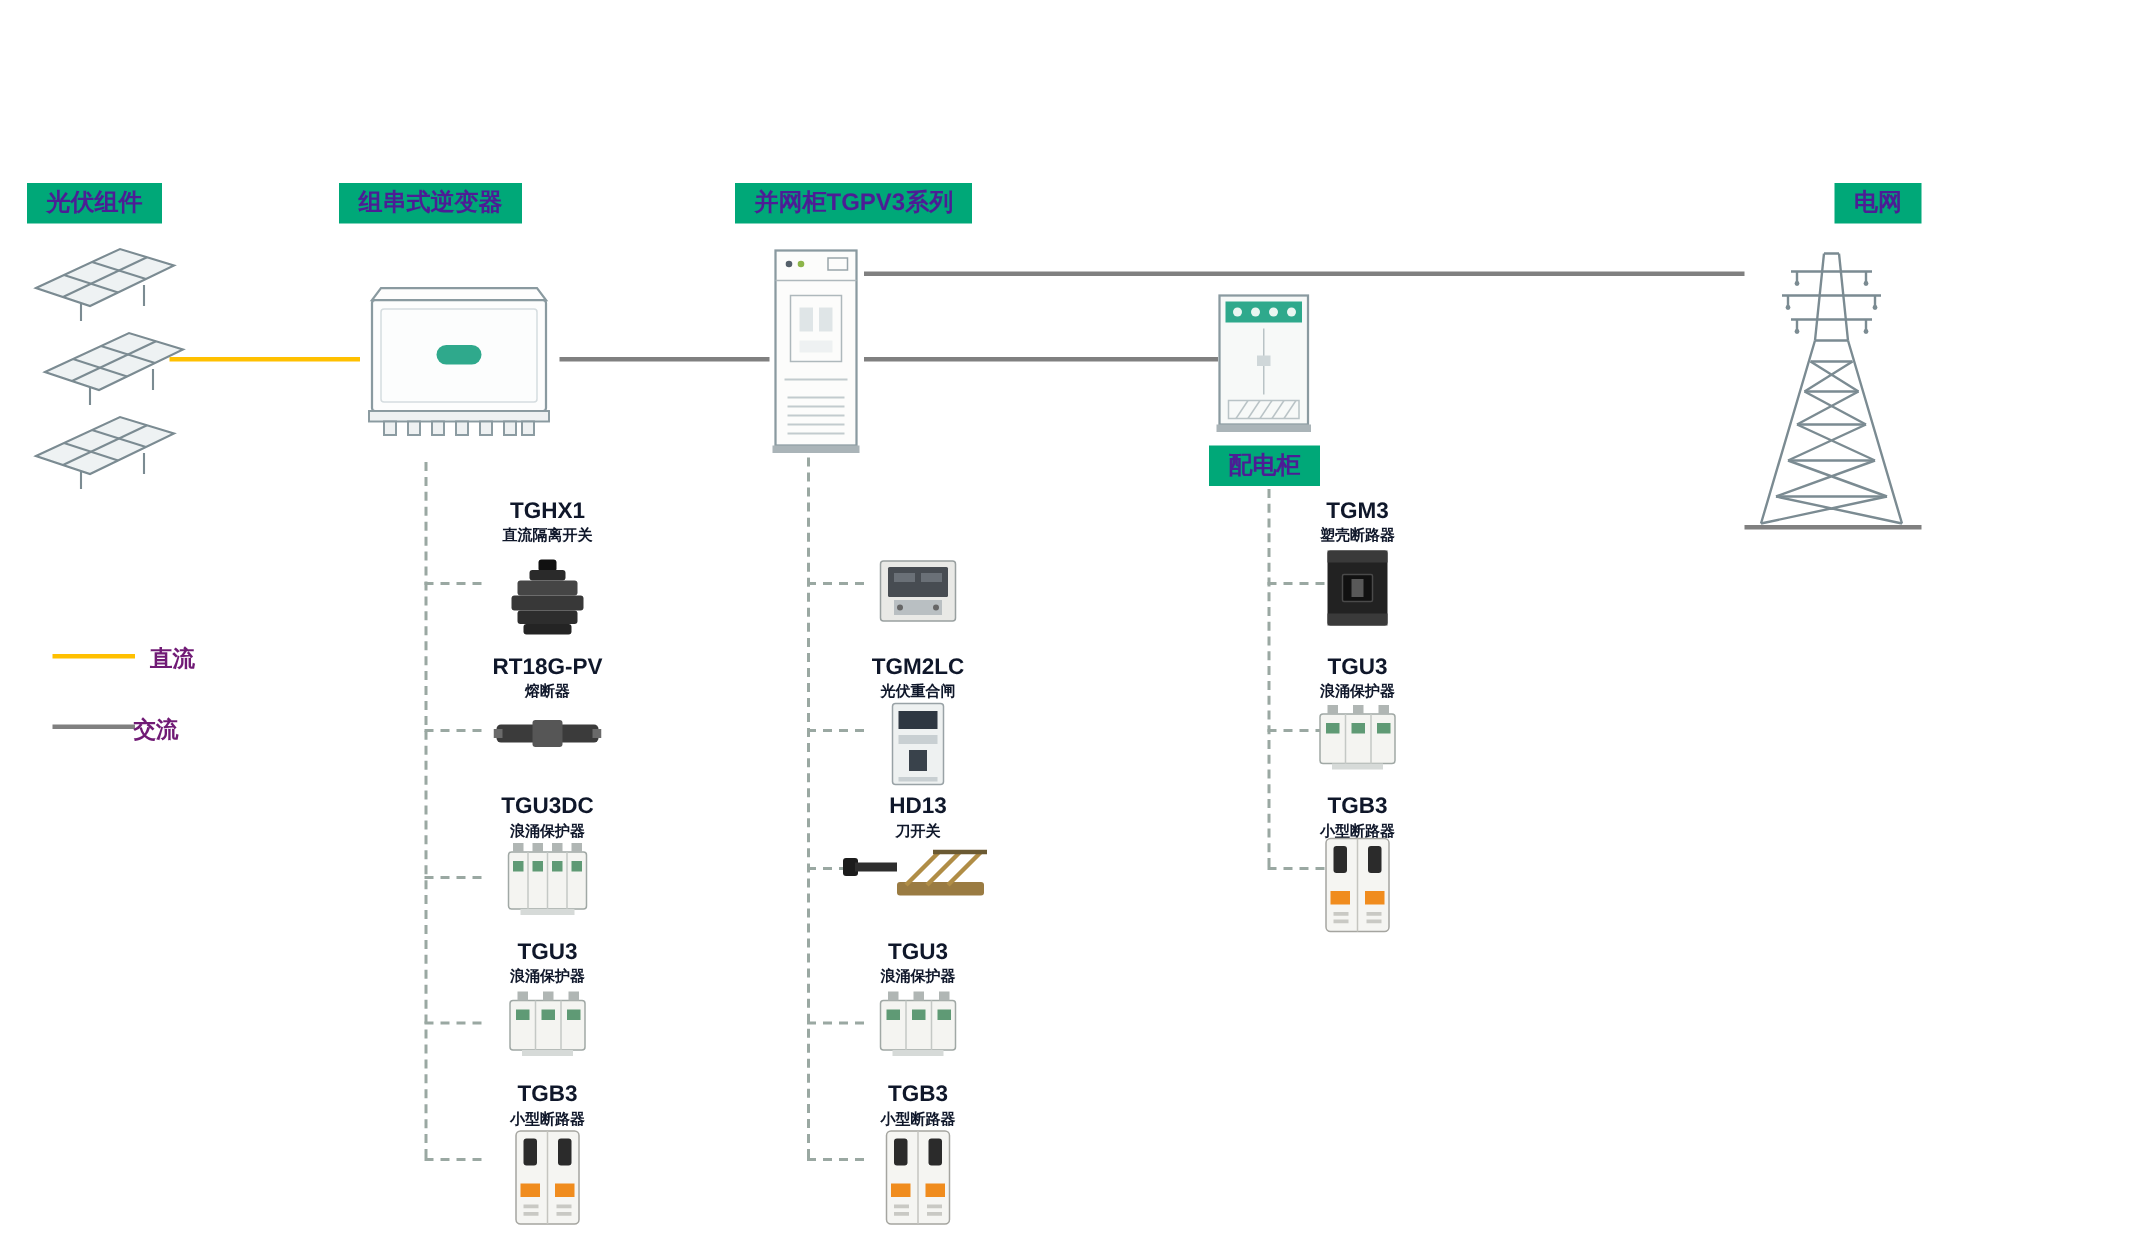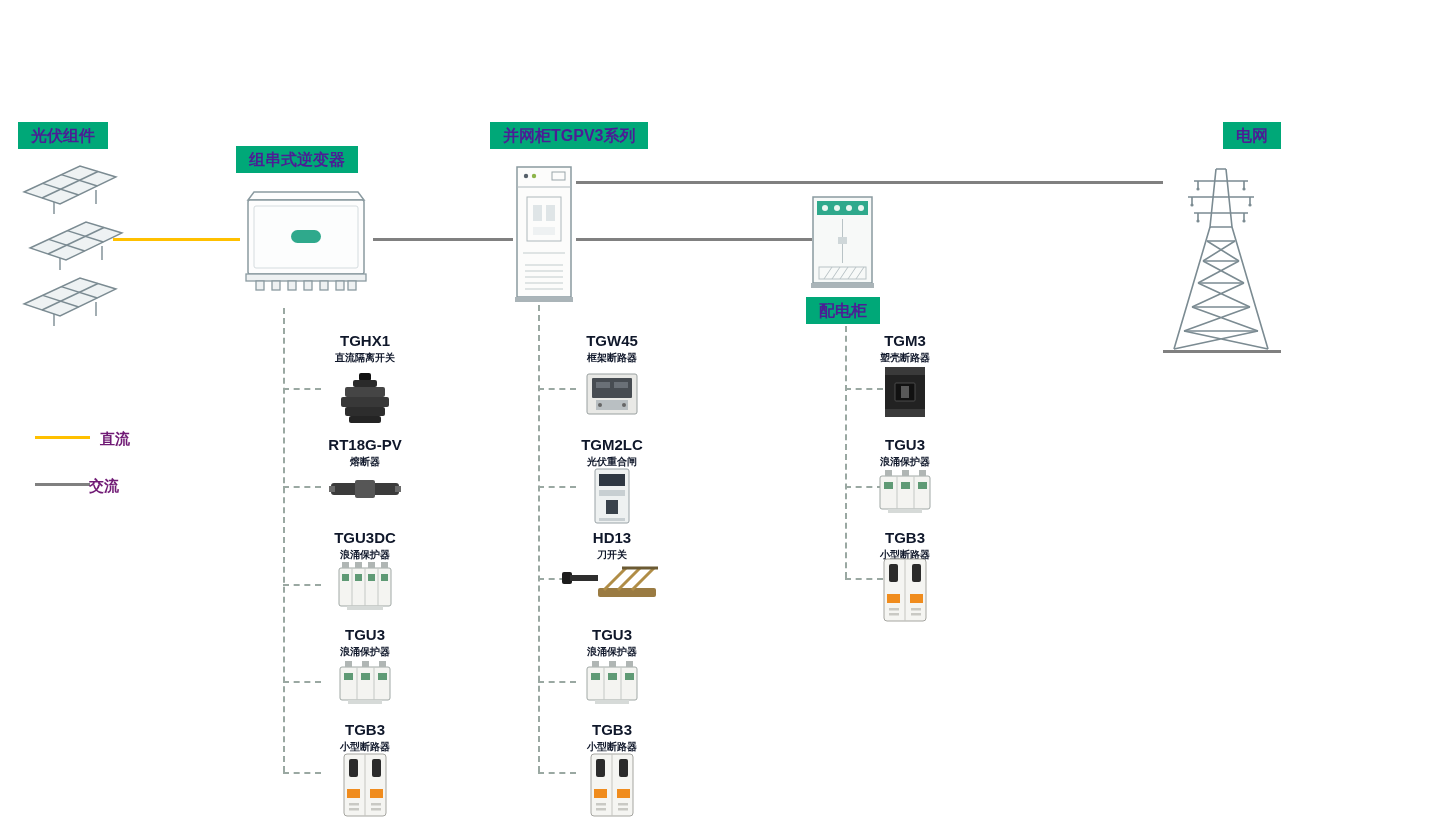--- a/index.html
+++ b/index.html
@@ -28,21 +28,21 @@
   .legend-label { position:absolute; color:#701a75; font-size:15px; font-weight:700; }
   .illus { position:absolute; line-height:0; }
 </style>
 </head>
 <body>
 
 <div id="stage">
 
 
   <div class="tag" style="left:18px; top:122px;">光伏组件</div>
-  <div class="tag" style="left:236px; top:122px;margin-top:24px;">组串式逆变器</div>
+  <div class="tag" style="left:226px; top:122px;">组串式逆变器</div>
   <div class="tag" style="left:490px; top:122px;">并网柜TGPV3系列</div>
   <div class="tag" style="left:1196px; top:122px;margin-left:27px;">电网</div>
   <div class="tag" style="left:806px; top:297px;">配电柜</div>
 
   <div class="line dc" style="left:113px; top:238px; width:127px;"></div>
   <div class="line ac" style="left:373px; top:238px; width:140px;"></div>
   <div class="line ac" style="left:576px; top:181px; width:587px;"></div>
   <div class="line ac" style="left:576px; top:238px; width:236px;"></div>
   <div class="line ac" style="left:1163px; top:350px; width:118px;"></div>
 
@@ -203,24 +203,20 @@
   </div>
   <div class="comp" style="left:285px; top:626px;">
     <div class="comp-model">TGU3</div>
     <div class="comp-desc">浪涌保护器</div>
   </div>
   <div class="comp" style="left:285px; top:721px;">
     <div class="comp-model">TGB3</div>
     <div class="comp-desc">小型断路器</div>
   </div>
 
-  <div class="comp" style="left:532px; top:332px;">
-    <div class="comp-model">TGW45</div>
-    <div class="comp-desc">框架断路器</div>
-  </div>
   <div class="comp" style="left:532px; top:436px;">
     <div class="comp-model">TGM2LC</div>
     <div class="comp-desc">光伏重合闸</div>
   </div>
   <div class="comp" style="left:532px; top:529px;">
     <div class="comp-model">HD13</div>
     <div class="comp-desc">刀开关</div>
   </div>
   <div class="comp" style="left:532px; top:626px;">
     <div class="comp-model">TGU3</div>

